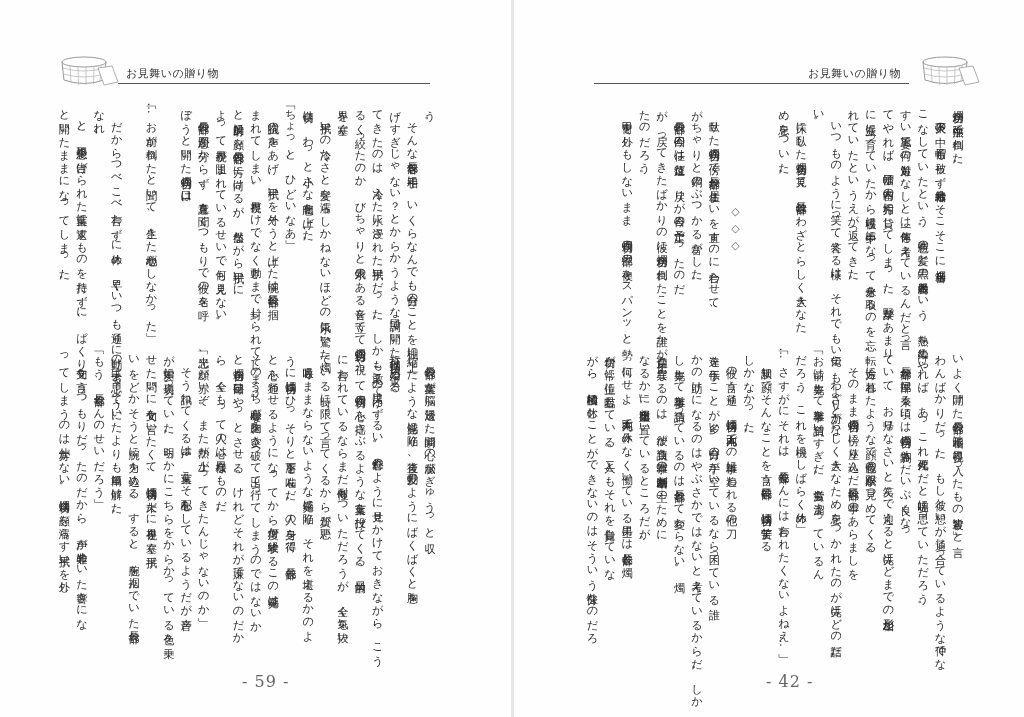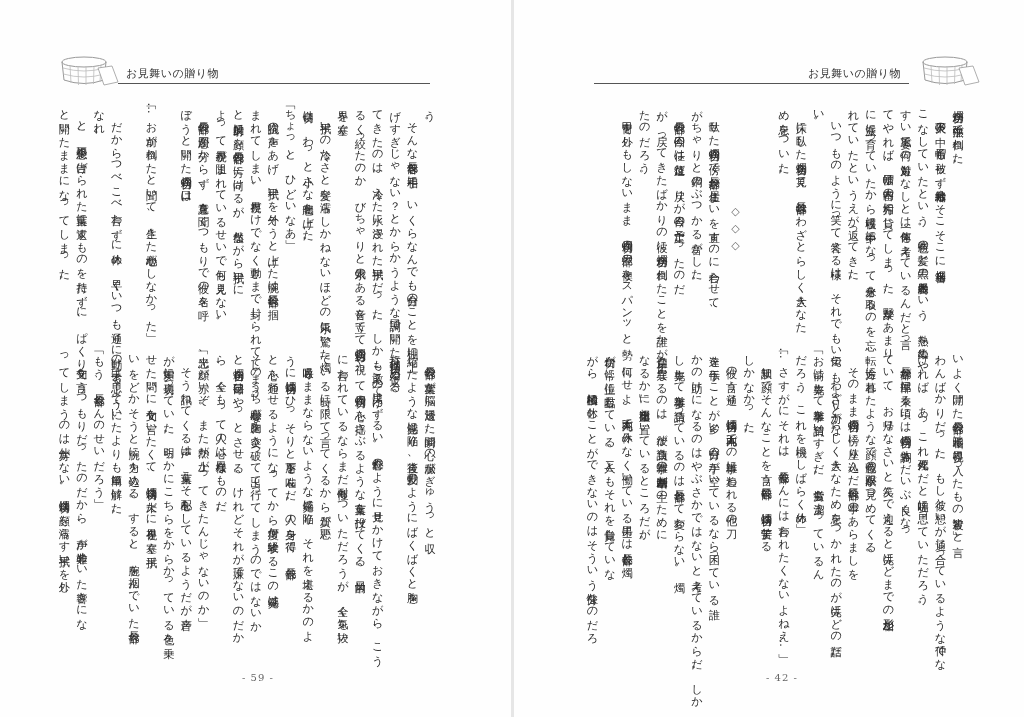--- a/index.html
+++ b/index.html
@@ -54,21 +54,21 @@
   .right .tier { right: 58px; }
   .tier.upper { top: 102px; height: 234px; }
   .tier.lower { top: 347px; height: 280px; }
   .tier p { margin: 0; }
   .diamonds {
     position: absolute;
     writing-mode: vertical-rl;
     font-size: 11px; line-height: 17px; letter-spacing: 4px; color: #666;
   }
   .folio {
-    position: absolute; top: 672px; font-size: 10px; color: #666;
+    position: absolute; top: 672px; font-size: 16px; color: #666;
     font-family: "DejaVu Serif", serif; letter-spacing: 1px;
   }
   .left .folio { left: 242px; }
   .right .folio { left: 252px; }
 </style>
 </head>
 <body>
 
 <div class="page left">
   <div class="header">

